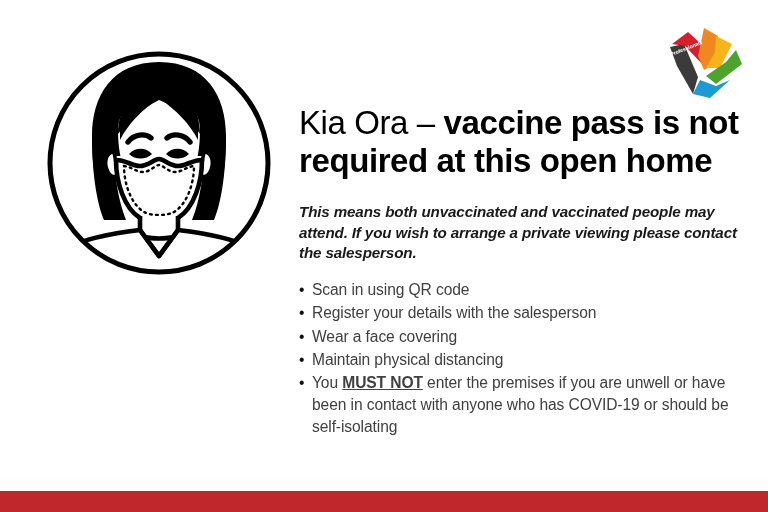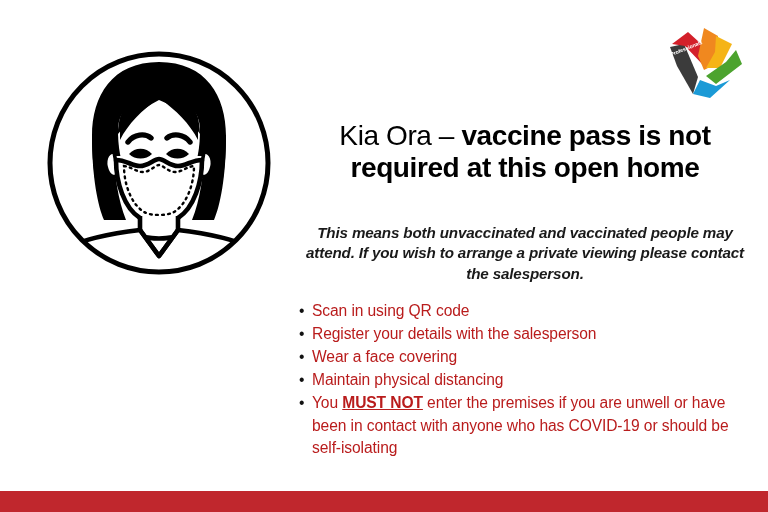--- a/index.html
+++ b/index.html
@@ -38,56 +38,54 @@
 
   
   #textcol {
     position: absolute;
     left: 299px;
     top: 104px;
     width: 452px;
   }
 
   #headline {
-    font-size: 28px;
+    font-size: 33px;
     line-height: 1.14;
     color: #000000;
     letter-spacing: -0.4px;
-    margin: 16px;
+    margin: 0;
     font-weight: 400;
     white-space: normal;
-    text-align: center;
   }
   #headline .hl-strong {
     font-weight: 700;
   }
 
   #intro {
     margin: 0;
     padding-top: 23px;
     font-size: 15.2px;
     line-height: 1.34;
     font-style: italic;
     font-weight: 700;
     color: #1a1a1a;
     letter-spacing: -0.15px;
-    text-align: center;
   }
 
   #bullets {
     margin: 0;
     padding: 16px 0 0 0;
     list-style: none;
   }
   #bullets li {
     position: relative;
     padding-left: 13px;
     font-size: 15.6px;
     line-height: 1.42;
-    color: #b91c1c;
+    color: #404040;
     margin-bottom: 1px;
     letter-spacing: -0.1px;
   }
   #bullets li::before {
     content: "\2022";
     position: absolute;
     left: 0;
     top: 0;
     font-size: 15.6px;
     line-height: 1.42;

